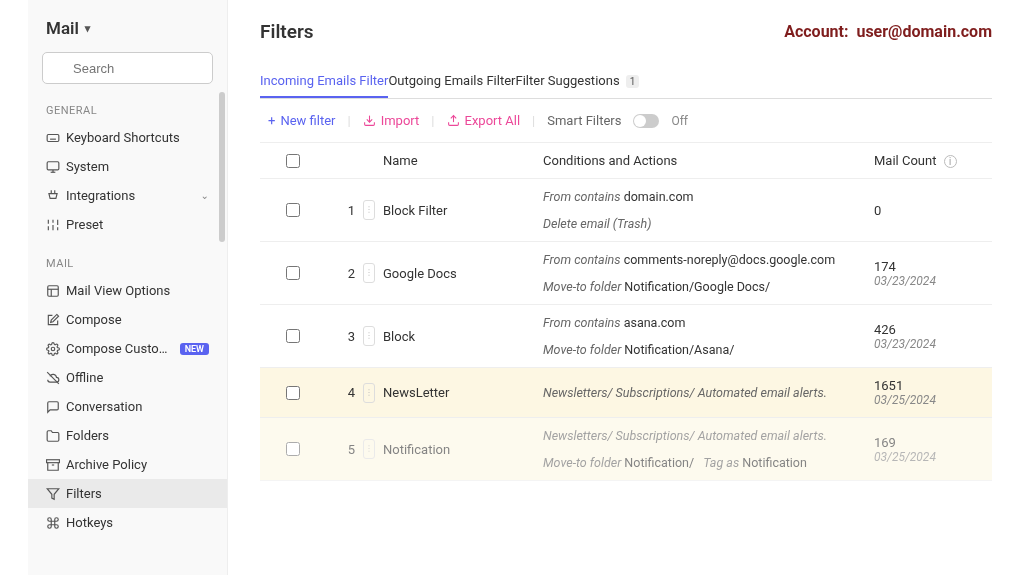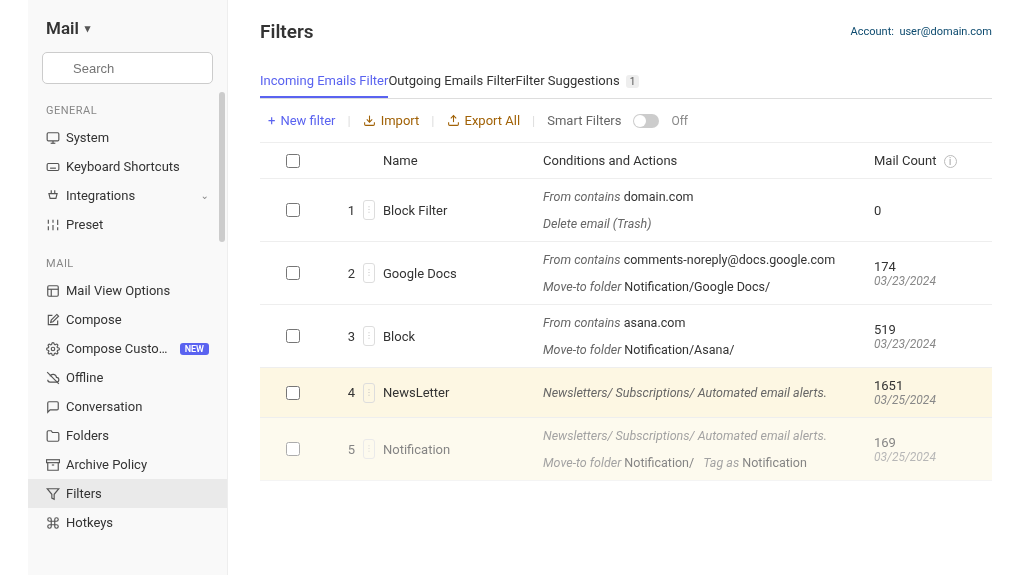--- a/index.html
+++ b/index.html
@@ -81,21 +81,21 @@
   background: #ccc;
   border-radius: 3px;
 }
 .main {
   flex: 1;
   padding: 20px 32px;
   overflow: hidden;
 }
 .top-head { display: flex; justify-content: space-between; align-items: center; margin-bottom: 22px; }
 .page-title { font-size: 19px; font-weight: 600; }
-.account-txt { color: #0c4a6e; font-size: 11px; }
+.account-txt { color: #7f1d1d; font-size: 16px; font-weight: bold; }
 .tabs {
   display: flex;
   border-bottom: 1px solid #ddd;
   margin-bottom: 14px;
   text-align: center;
 }
 .tab {
   padding: 8px 0;
   cursor: pointer;
   font-size: 13px;
@@ -106,21 +106,21 @@
 .tab .count-badge {
   background: #eee; font-size: 10px; padding: 1px 4px; border-radius: 3px; color: #555; margin-left: 3px;
 }
 .toolbar {
   display: flex;
   align-items: center;
   gap: 12px;
   margin-bottom: 14px;
   padding-left: 8px;
 }
-.toolbar .btn { display: inline-flex; align-items: center; gap: 5px; cursor: pointer; font-size: 13px; color: #a16207; }
+.toolbar .btn { display: inline-flex; align-items: center; gap: 5px; cursor: pointer; font-size: 13px; color: #ec4899; }
 .toolbar .btn.primary { color: #5a63f0; }
 .toolbar .sep { color: #ddd; }
 .smart-label { color: #666; }
 .toggle {
   width: 26px; height: 14px; background: #ccc; border-radius: 7px; position: relative; cursor: pointer; display: inline-block;
 }
 .toggle::after {
   content: ''; position: absolute; left: 1px; top: 1px; width: 12px; height: 12px; background: #fff; border-radius: 50%;
 }
 .toggle-state { color: #888; font-size: 12px; }
@@ -182,35 +182,35 @@
           <line x1="21" y1="21" x2="16.65" y2="16.65"></line>
         </svg>
     </span>
     <input class="search-box" placeholder="Search" style="">
   </div>
 
   <div class="section-label">GENERAL</div>
   <div class="sidebar-item">
     <span class="icon">
         <svg width="14" height="14" viewBox="0 0 24 24" fill="none" stroke="currentColor" stroke-width="2">
+          <rect x="2" y="6" width="20" height="12" rx="2"></rect>
+          <path d="M6 10h0M10 10h0M14 10h0M18 10h0M7 14h10"></path>
+        </svg>
+      </span>
+    <span class="label">Keyboard Shortcuts</span>
+  </div>
+  <div class="sidebar-item">
+    <span class="icon">
+        <svg width="14" height="14" viewBox="0 0 24 24" fill="none" stroke="currentColor" stroke-width="2">
           <rect x="2" y="3" width="20" height="14" rx="2"></rect>
           <line x1="8" y1="21" x2="16" y2="21"></line>
           <line x1="12" y1="17" x2="12" y2="21"></line>
         </svg>
       </span>
     <span class="label">System</span>
-  </div>
-  <div class="sidebar-item">
-    <span class="icon">
-        <svg width="14" height="14" viewBox="0 0 24 24" fill="none" stroke="currentColor" stroke-width="2">
-          <rect x="2" y="6" width="20" height="12" rx="2"></rect>
-          <path d="M6 10h0M10 10h0M14 10h0M18 10h0M7 14h10"></path>
-        </svg>
-      </span>
-    <span class="label">Keyboard Shortcuts</span>
   </div>
   <div class="sidebar-item">
     <span class="icon">
         <svg width="14" height="14" viewBox="0 0 24 24" fill="none" stroke="currentColor" stroke-width="2">
           <path d="M9 2v6M15 2v6M5 8h14l-2 8H7z"></path>
         </svg>
       </span>
     <span class="label">Integrations</span>
     <span class="chev-r">⌄</span>
   </div>
@@ -418,21 +418,21 @@
           <input type="checkbox" style="">
         </div>
       <div class="col-num">3</div>
       <div class="col-drag"><span class="drag-handle">⋮</span></div>
       <div class="col-name">Block</div>
       <div class="col-cond">
         <div class="cond-line"><span>From contains</span>&nbsp;<span class="val">asana.com</span></div>
         <div class="cond-line"><span>Move-to folder</span>&nbsp;<span class="val">Notification/Asana/</span></div>
       </div>
       <div class="col-count">
-        <div class="count-val">519</div>
+        <div class="count-val">426</div>
         <div class="count-date">03/23/2024</div>
       </div>
     </div>
 
     <div class="trow highlight">
       <div class="col-check">
           <input type="checkbox" style="">
         </div>
       <div class="col-num">4</div>
       <div class="col-drag"><span class="drag-handle">⋮</span></div>

